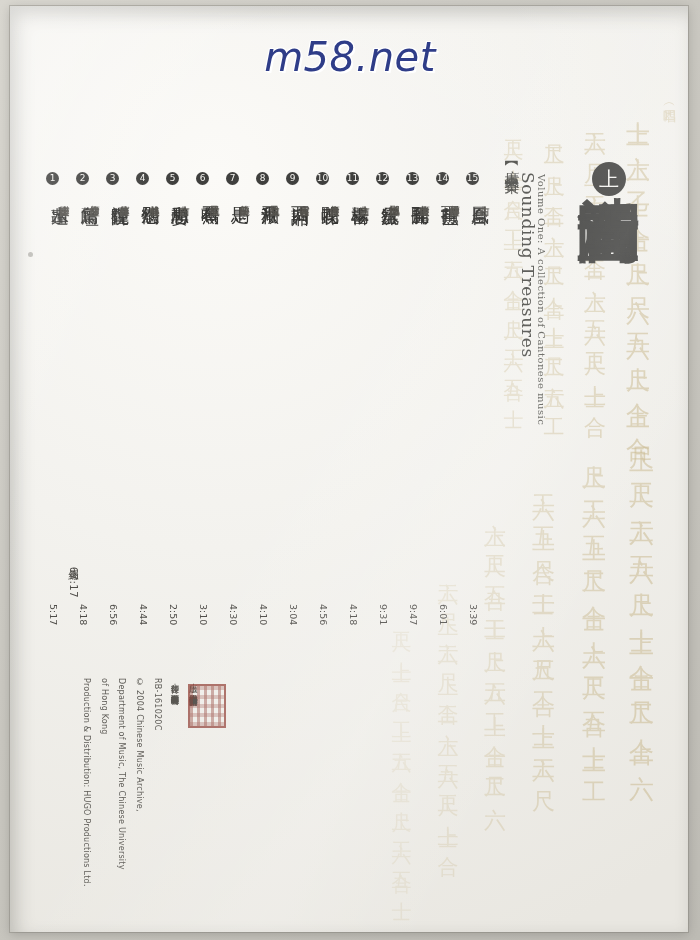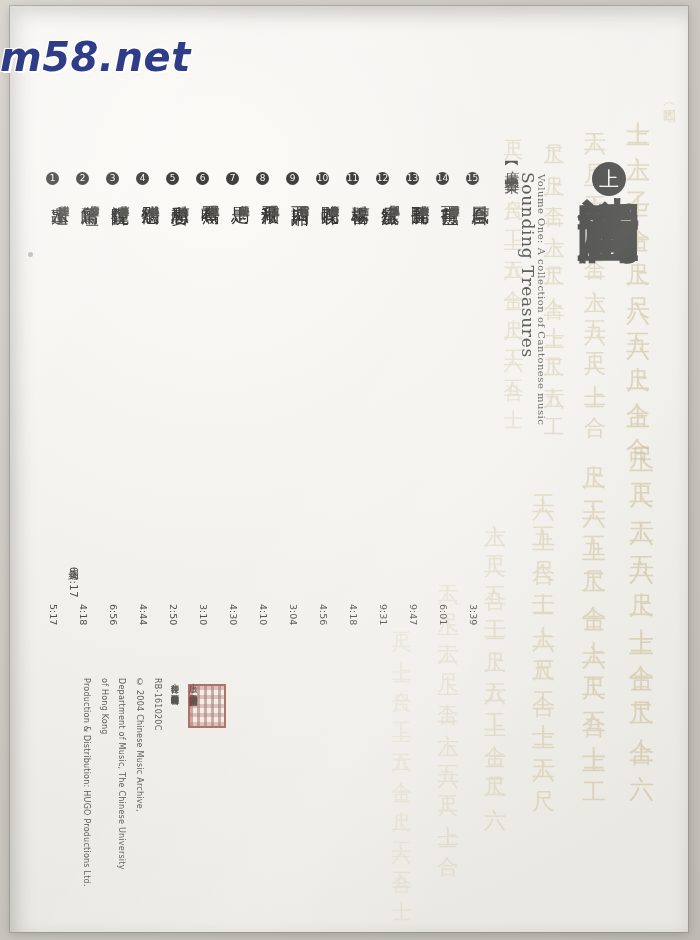--- a/index.html
+++ b/index.html
@@ -73,23 +73,23 @@
     white-space: nowrap;
     user-select: none;
   }
 
   
   #watermark {
     position: absolute;
     left: 0;
     right: 0;
     top: 34px;
-    text-align: left;
-    font-family: "DejaVu Sans", sans-serif;
-    font-weight: 700;
+    text-align: center;
+    font-family: "DejaVu Sans", sans-serif;
+    font-weight: 400;
     font-style: italic;
     font-size: 40px;
     color: #2f3d88;
     text-shadow:
       2px 2px 0 #ffffff,
       -1px -1px 0 #ffffff,
       1px -1px 0 #ffffff,
       -1px 1px 0 #ffffff;
     letter-spacing: 0.5px;
   }

